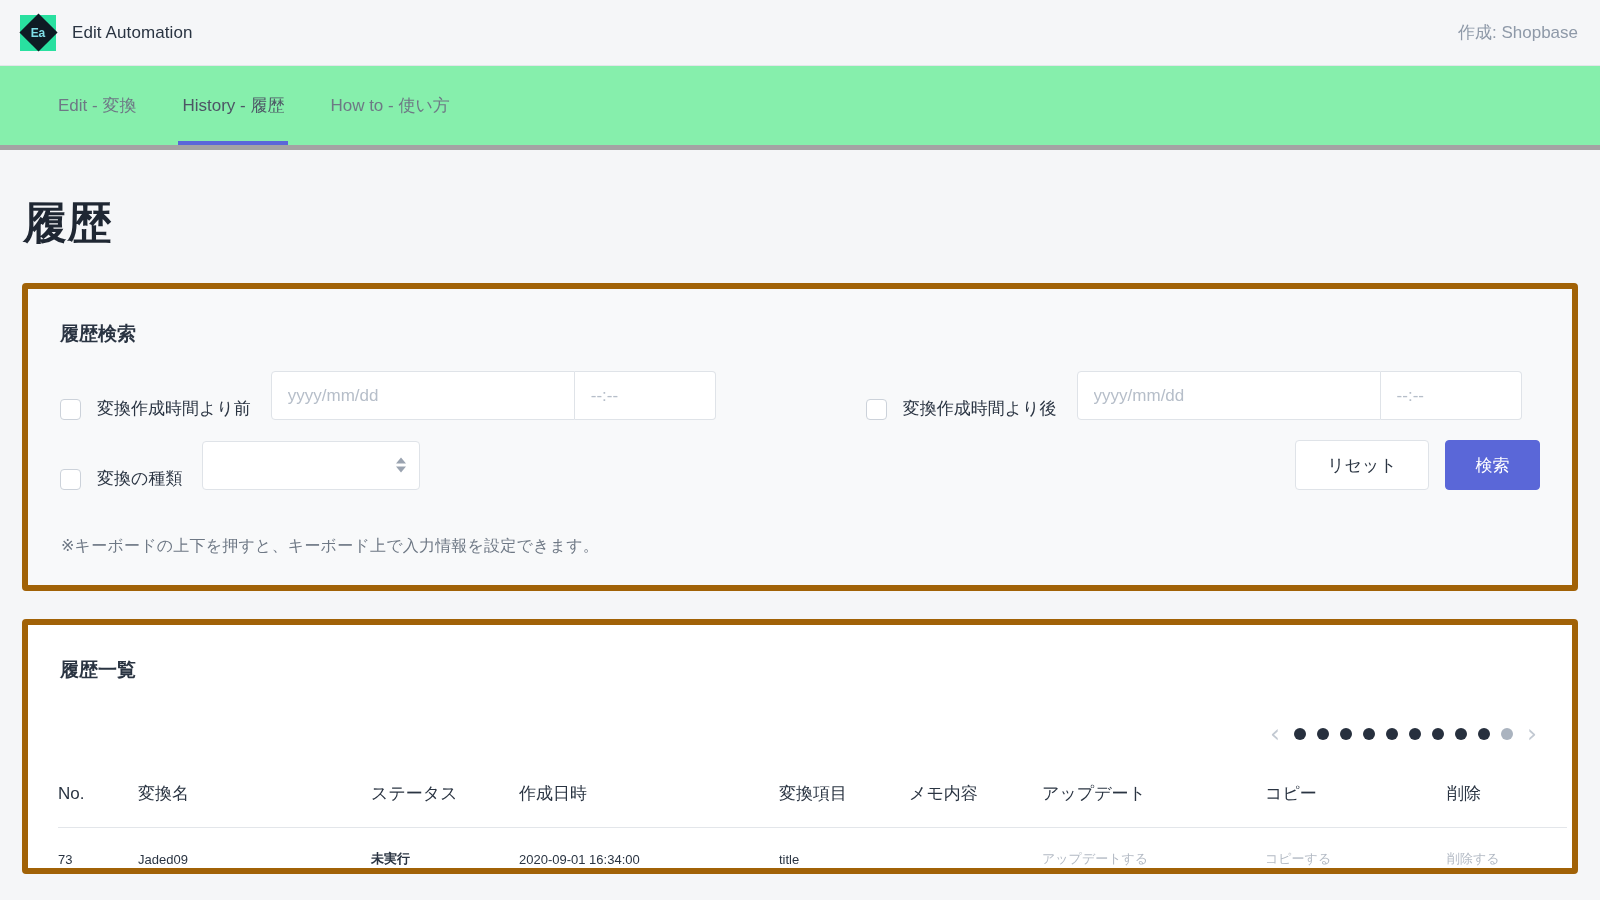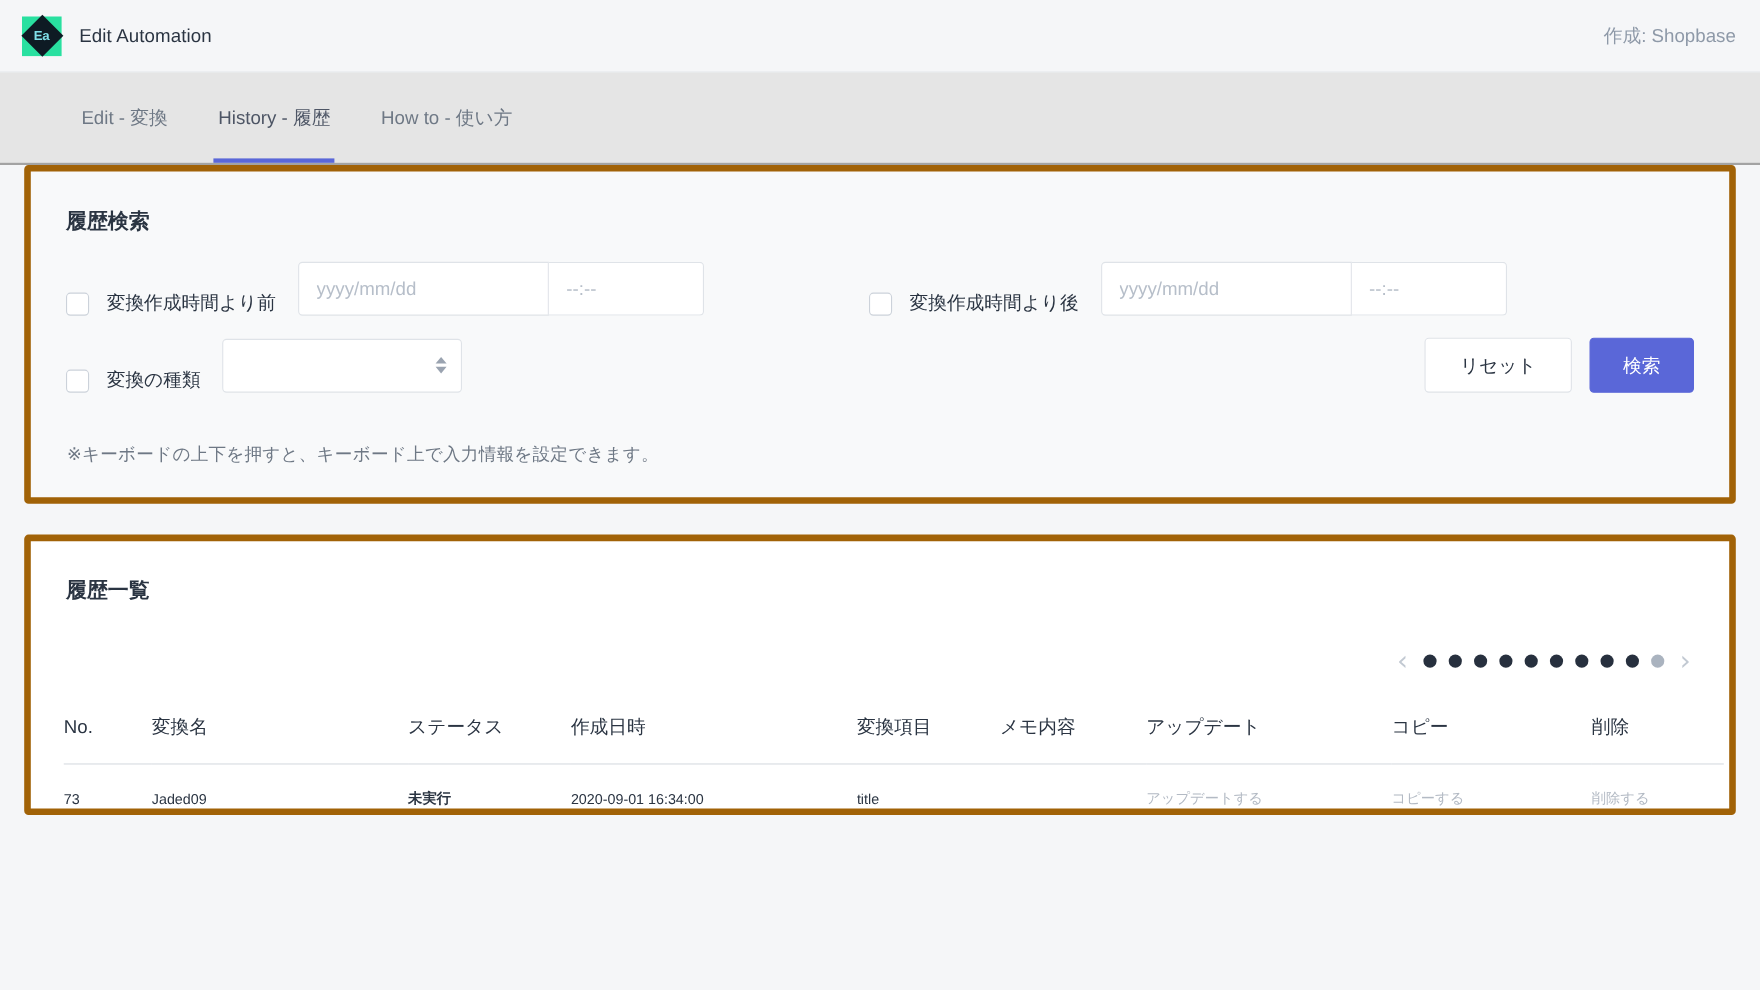--- a/index.html
+++ b/index.html
@@ -64,23 +64,23 @@
     letter-spacing: 0.1px;
   }
   .topbar-right {
     margin-left: auto;
     font-size: 17px;
     color: #8e99a8;
   }
 
   
   .tabs-wrap {
-    background: #e5e5e5;
-    border-bottom: 2px solid #a3a3a3;
-    padding: 0 22px 0 70px;
+    background: #86efac;
+    border-bottom: 5px solid #a3a3a3;
+    padding: 0 22px 0 54px;
     height: 84px;
     display: flex;
     align-items: stretch;
   }
   .tabs {
     display: flex;
     align-items: stretch;
     gap: 38px;
   }
   .tab {
@@ -176,21 +176,21 @@
     border: 1px solid #dfe3e8;
     background: #fff;
     font-family: "Liberation Sans", sans-serif;
     font-size: 17px;
     color: #2a3442;
     padding: 0 16px;
     outline: none;
   }
   .inp::placeholder { color: #b6bec9; }
   .inp.date {
-    width: 228px;
+    width: 304px;
     border-radius: 4px 0 0 4px;
   }
   .inp.time {
     width: 141px;
     border-left: none;
     border-radius: 0 4px 4px 0;
   }
 
   .select-wrap {
     position: relative;
@@ -351,20 +351,21 @@
 <div class="tabs-wrap">
   <div class="tabs">
     <div class="tab">Edit - 変換</div>
     <div class="tab active">History - 履歴</div>
     <div class="tab">How to - 使い方</div>
   </div>
 </div>
 
 <div class="page">
 
+  <div class="page-title">履歴</div>
 
   <div class="card">
     <div class="card-title">履歴検索</div>
 
     <div class="form-body">
 
       <div class="form-row">
         <div class="field-group">
           <div class="chk"></div>
           <div class="chk-label">変換作成時間より前</div>

